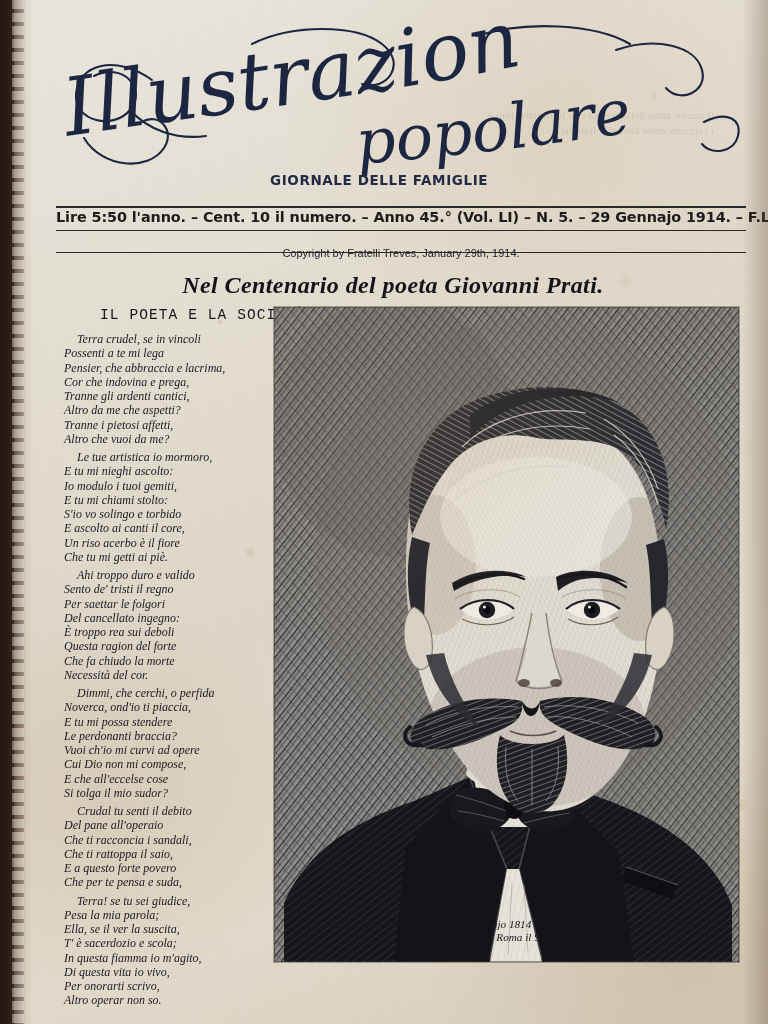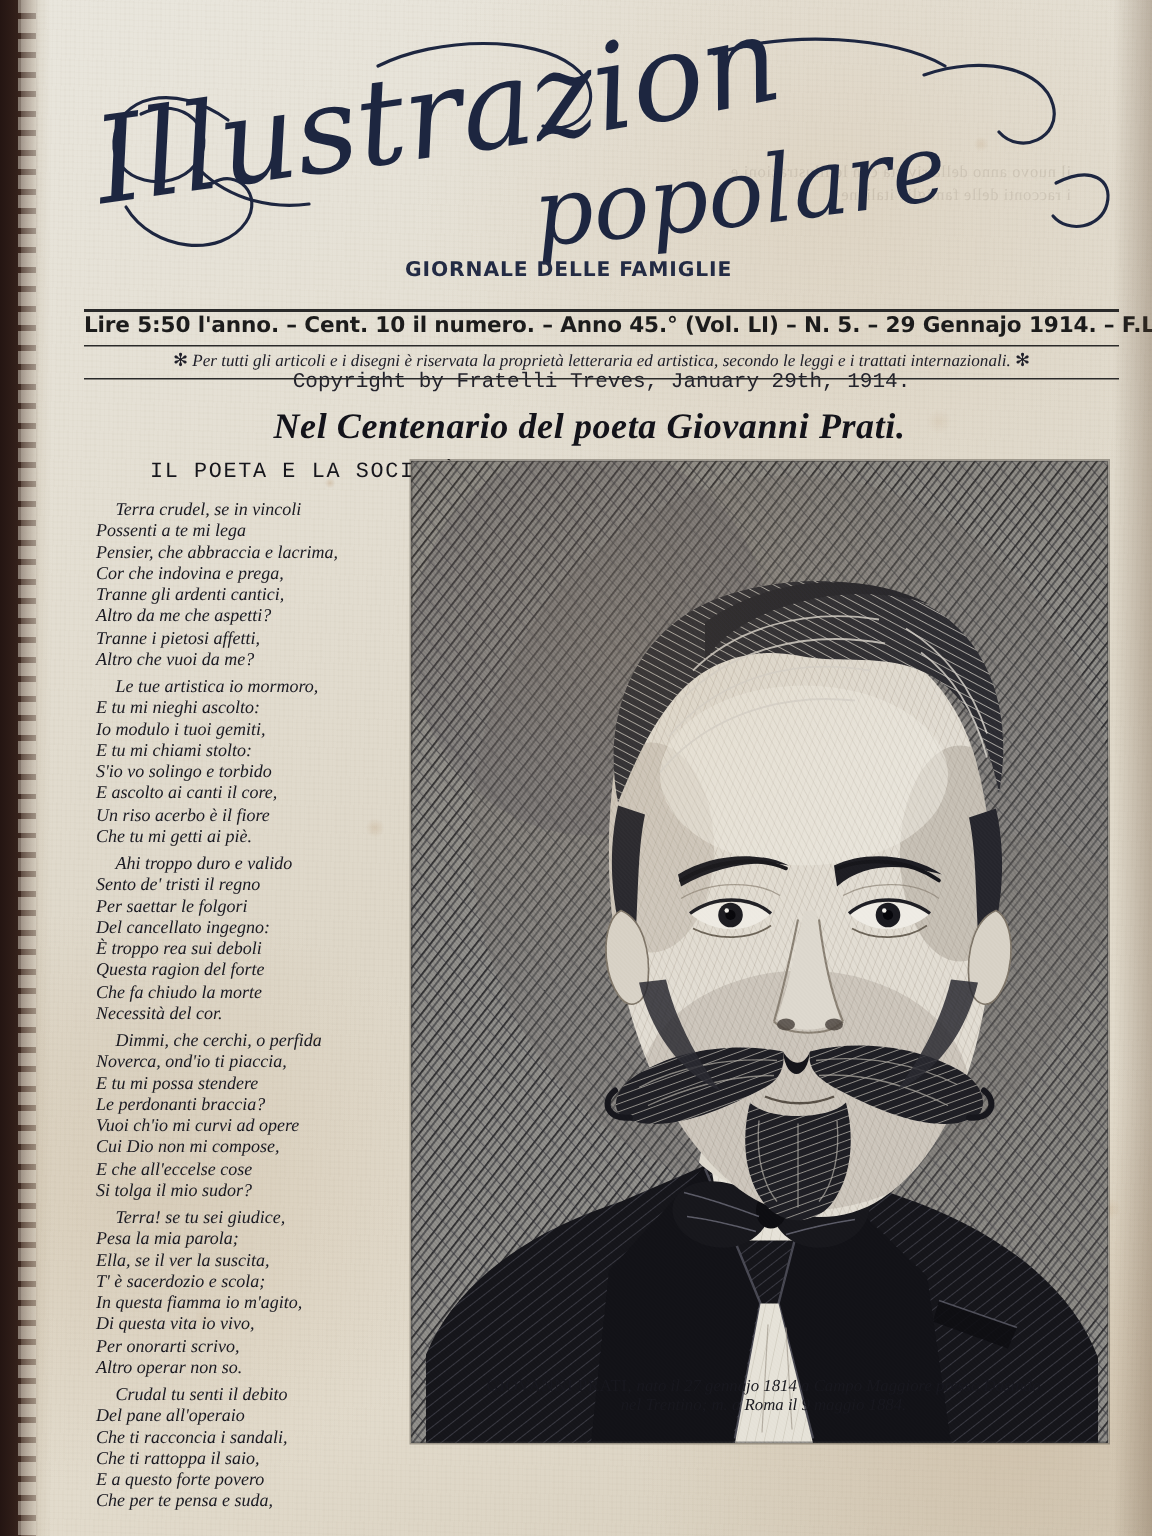--- a/index.html
+++ b/index.html
@@ -102,22 +102,22 @@
   .rights-line{
     position:absolute;left:8px;top:233px;width:690px;
     text-align:center;
     font-family:"Liberation Serif",serif;font-style:italic;
     font-size:11.4px;color:#20202a;white-space:nowrap;
   }
   .ast{font-style:normal;font-size:12px;}
   .copyright-line{
     position:absolute;left:8px;top:247px;width:690px;
     text-align:center;
-    font-family:Liberation Mono, monospace;
-    font-size:14px;color:#23232c;
+    font-family:Liberation Sans, sans-serif;
+    font-size:11px;color:#23232c;
   }
 
   
   .article-title{
     position:absolute;left:0;top:272px;width:690px;
     text-align:center;
     font-family:"Liberation Serif",serif;
     font-weight:700;font-style:italic;
     font-size:24px;color:#13131a;letter-spacing:.4px;
   }
@@ -222,25 +222,20 @@
             </text>
           </svg>
         </div>
         <div class="subtitle">GIORNALE DELLE FAMIGLIE</div>
       </div>
 
       <div class="rule-top"></div>
       <div class="issue-line">Lire 5:50 l'anno. – Cent. 10 il numero. – Anno 45.° (Vol. LI) – N. 5. – 29 Gennajo 1914. – F.LLI TREVES, Editori, Milano.</div>
       <div class="rule-mid"></div>
 
-      <div class="rights-line">
-        <span class="ast">✻</span>
-        <span>Per tutti gli articoli e i disegni è riservata la proprietà letteraria ed artistica, secondo le leggi e i trattati internazionali.</span>
-        <span class="ast">✻</span>
-      </div>
       <div class="copyright-line">Copyright by Fratelli Treves, January 29th, 1914.</div>
       <div class="rule-bot"></div>
 
       <div class="article-title">Nel Centenario del poeta Giovanni Prati.</div>
       <div class="section-label">IL POETA E LA SOCIETÀ.</div>
 
       <div class="poem">
         <div class="stanza">
           <div class="verse indent">Terra crudel, se in vincoli</div>
           <div class="verse">Possenti a te mi lega</div>
@@ -275,36 +270,36 @@
           <div class="verse indent">Dimmi, che cerchi, o perfida</div>
           <div class="verse">Noverca, ond'io ti piaccia,</div>
           <div class="verse">E tu mi possa stendere</div>
           <div class="verse">Le perdonanti braccia?</div>
           <div class="verse">Vuoi ch'io mi curvi ad opere</div>
           <div class="verse">Cui Dio non mi compose,</div>
           <div class="verse">E che all'eccelse cose</div>
           <div class="verse">Si tolga il mio sudor?</div>
         </div>
         <div class="stanza">
+          <div class="verse indent">Crudal tu senti il debito</div>
+          <div class="verse">Del pane all'operaio</div>
+          <div class="verse">Che ti racconcia i sandali,</div>
+          <div class="verse">Che ti rattoppa il saio,</div>
+          <div class="verse">E a questo forte povero</div>
+          <div class="verse">Che per te pensa e suda,</div>
+        </div>
+        <div class="stanza">
           <div class="verse indent">Terra! se tu sei giudice,</div>
           <div class="verse">Pesa la mia parola;</div>
           <div class="verse">Ella, se il ver la suscita,</div>
           <div class="verse">T' è sacerdozio e scola;</div>
           <div class="verse">In questa fiamma io m'agito,</div>
           <div class="verse">Di questa vita io vivo,</div>
           <div class="verse">Per onorarti scrivo,</div>
           <div class="verse">Altro operar non so.</div>
-        </div>
-        <div class="stanza">
-          <div class="verse indent">Crudal tu senti il debito</div>
-          <div class="verse">Del pane all'operaio</div>
-          <div class="verse">Che ti racconcia i sandali,</div>
-          <div class="verse">Che ti rattoppa il saio,</div>
-          <div class="verse">E a questo forte povero</div>
-          <div class="verse">Che per te pensa e suda,</div>
         </div>
       </div>
 
       <div class="plate">
         <svg viewBox="0 0 465 655" preserveAspectRatio="none" aria-hidden="true">
           <defs>
 
             <pattern id="hatchBg" width="8" height="8" patternUnits="userSpaceOnUse" patternTransform="rotate(38)">
               <rect width="8" height="8" fill="#8e8c88"></rect>
               <line x1="0" y1="0" x2="0" y2="8" stroke="#2a2a2c" stroke-width="2.4"></line>

